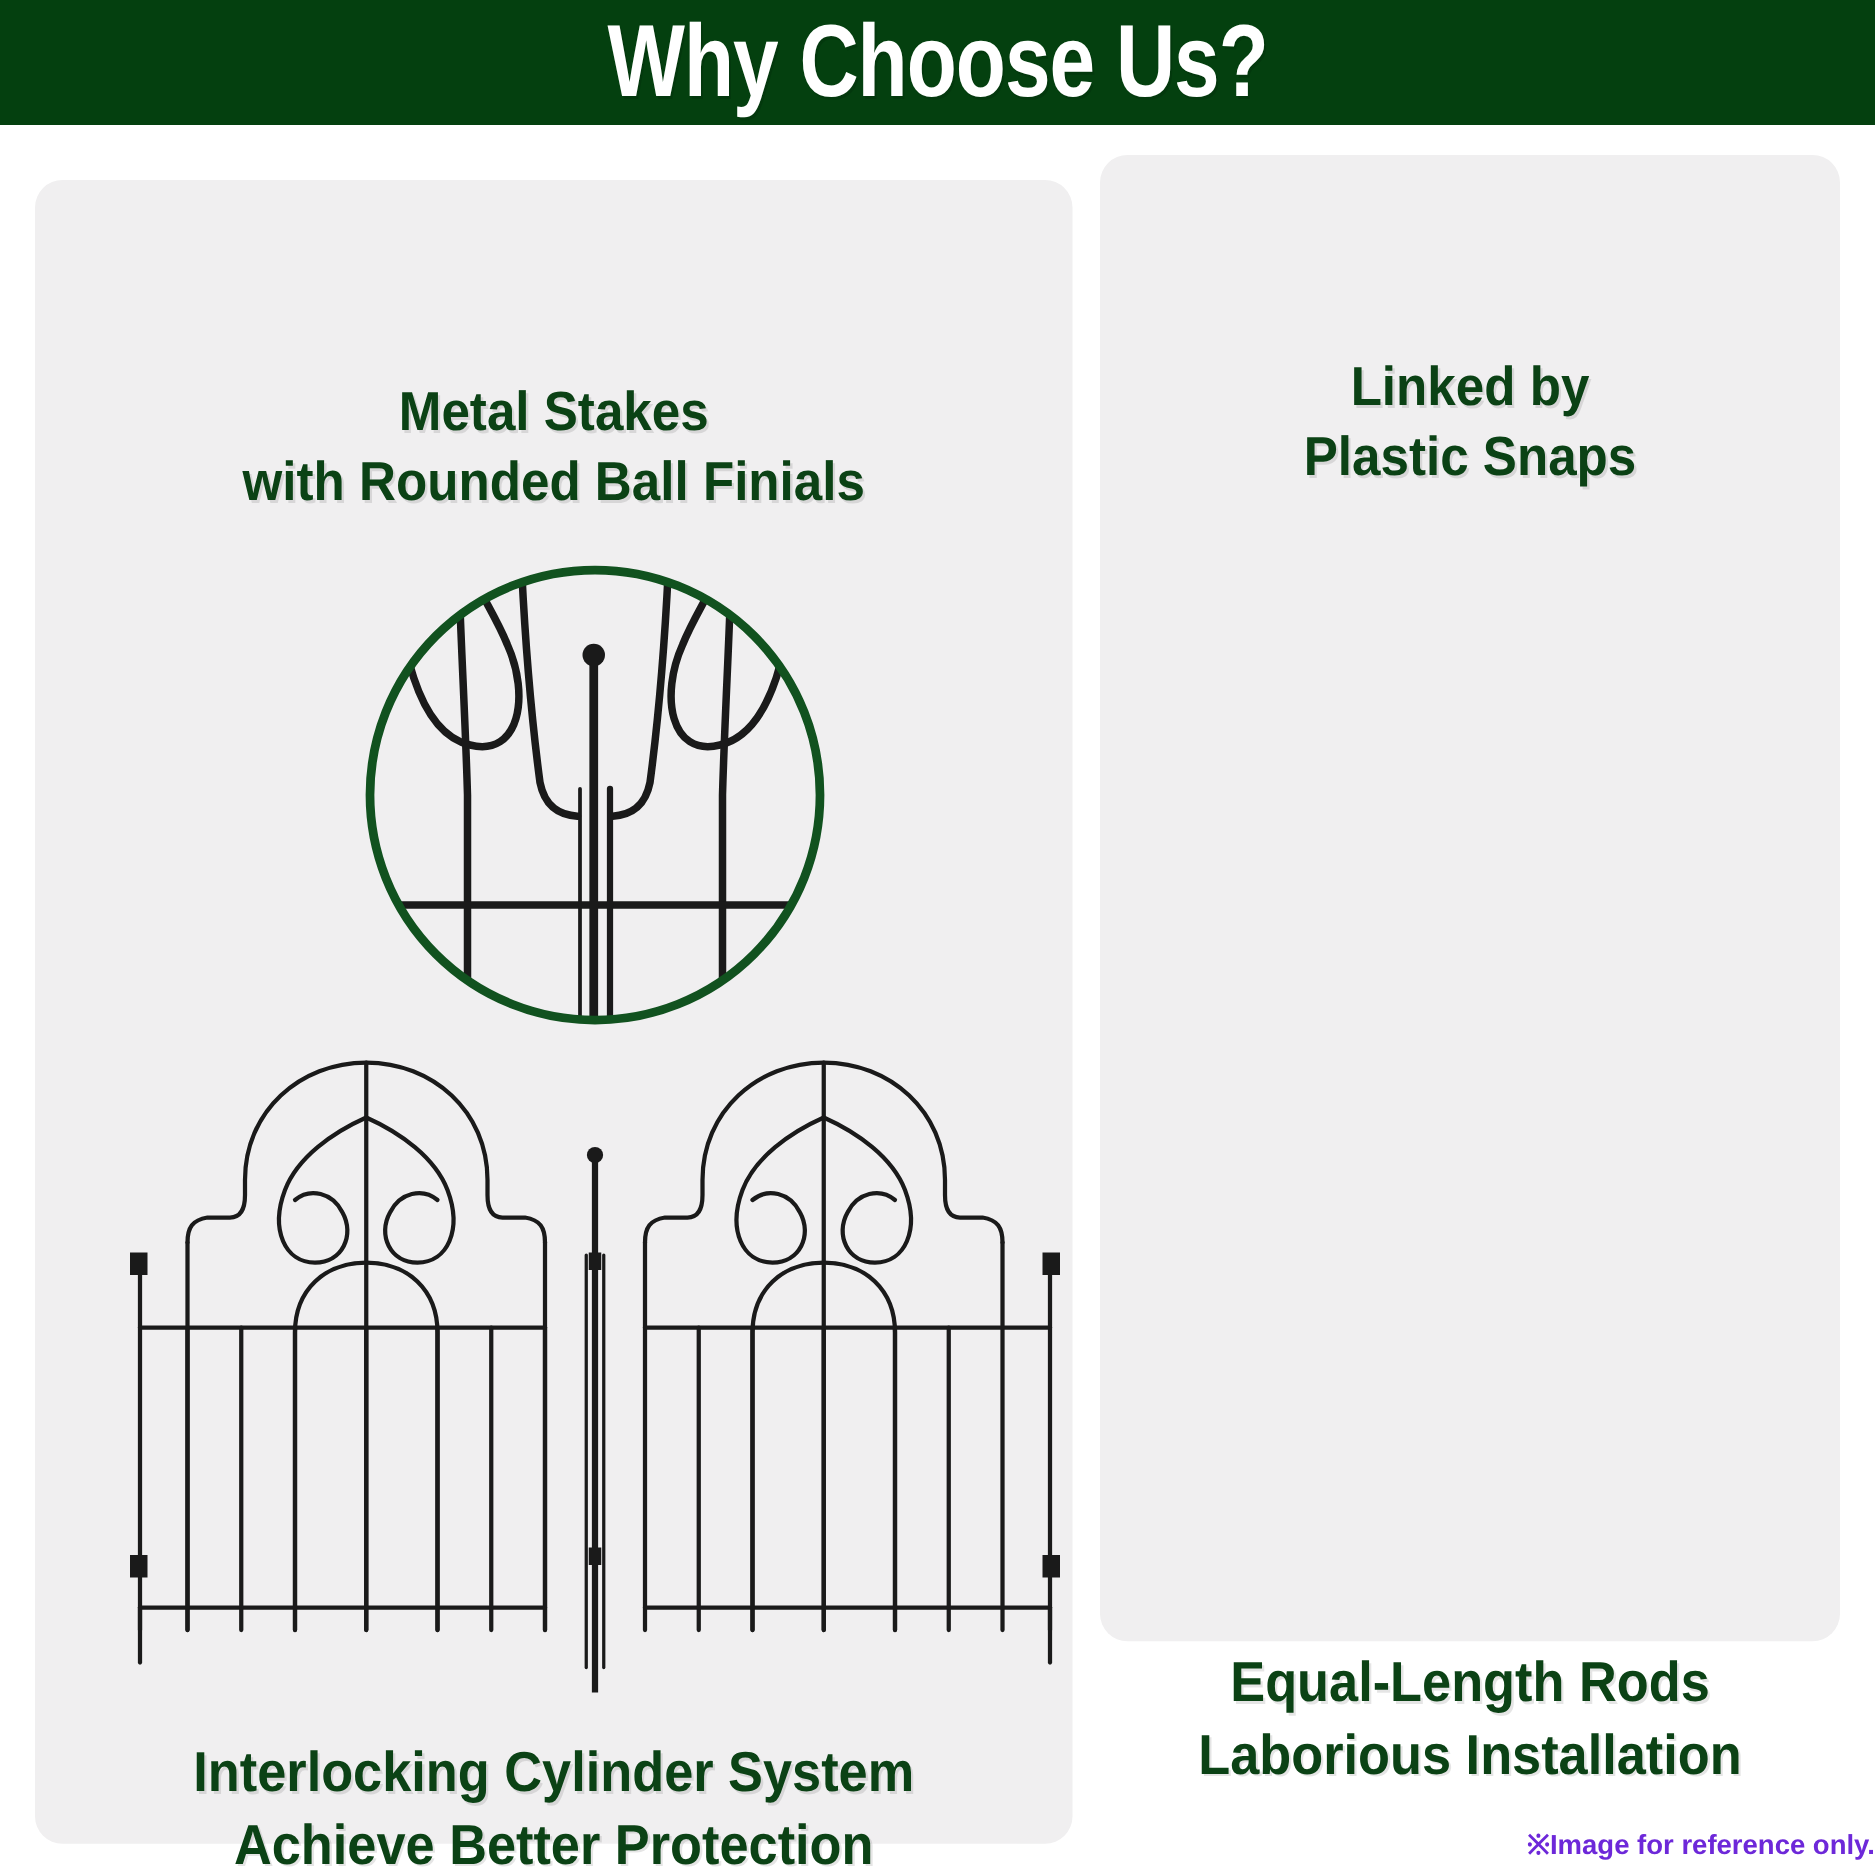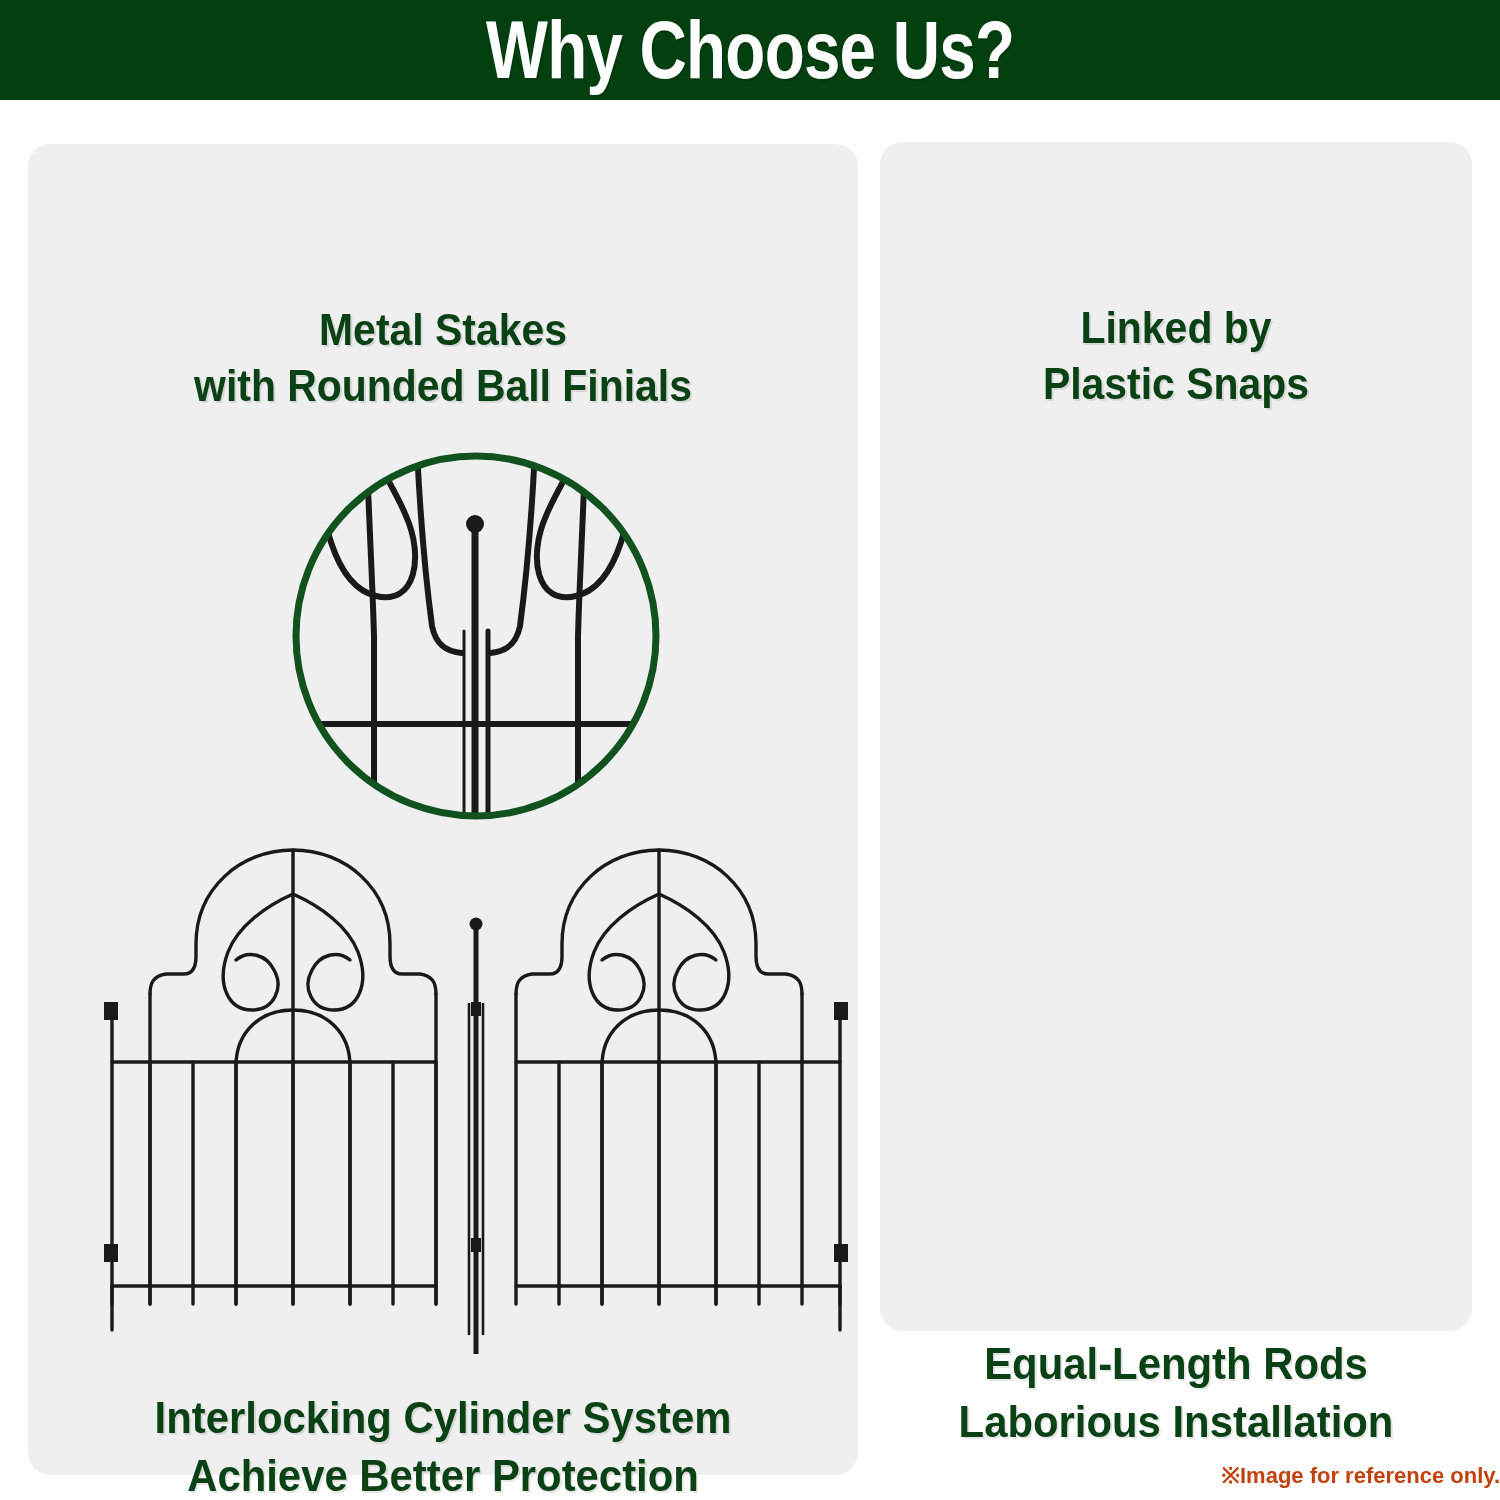--- a/index.html
+++ b/index.html
@@ -32,21 +32,21 @@
     text-shadow:2px 2px 0 rgba(0,0,0,0.12);
   }
 
   
   .card{
     position:absolute;
     background:#f0eff0;
     border-radius:22px;
   }
   #card-left{left:28px;top:124px;width:830px;height:1331px;margin-top:20px;}
-  #card-right{left:880px;top:142px;width:592px;height:1189px;}
+  #card-right{left:880px;top:124px;width:592px;height:1189px;}
 
   .card-title{
     position:absolute;left:0;width:100%;
     text-align:center;
     color:#0b4215;
     font-family:"Liberation Sans", sans-serif;
     font-weight:700;
     font-size:44px;
     line-height:56px;
     transform:scaleX(0.93);
@@ -70,21 +70,21 @@
   }
   #footer-left{top:1245px;}
   #footer-right{top:1193px;}
 
   .figure{position:absolute;}
   #detail-left{left:228px;top:302px;width:440px;height:380px;}
   #fence-left{left:60px;top:690px;width:790px;height:520px;}
 
   .disclaimer{
     position:absolute;right:22px;top:1462px;
-    color:#c2410c;
+    color:#6d28d9;
     font-family:"Liberation Sans", sans-serif;
     font-weight:700;
     font-size:22px;
     line-height:28px;
     white-space:nowrap;
   }
 </style>
 </head>
 <body>
 

